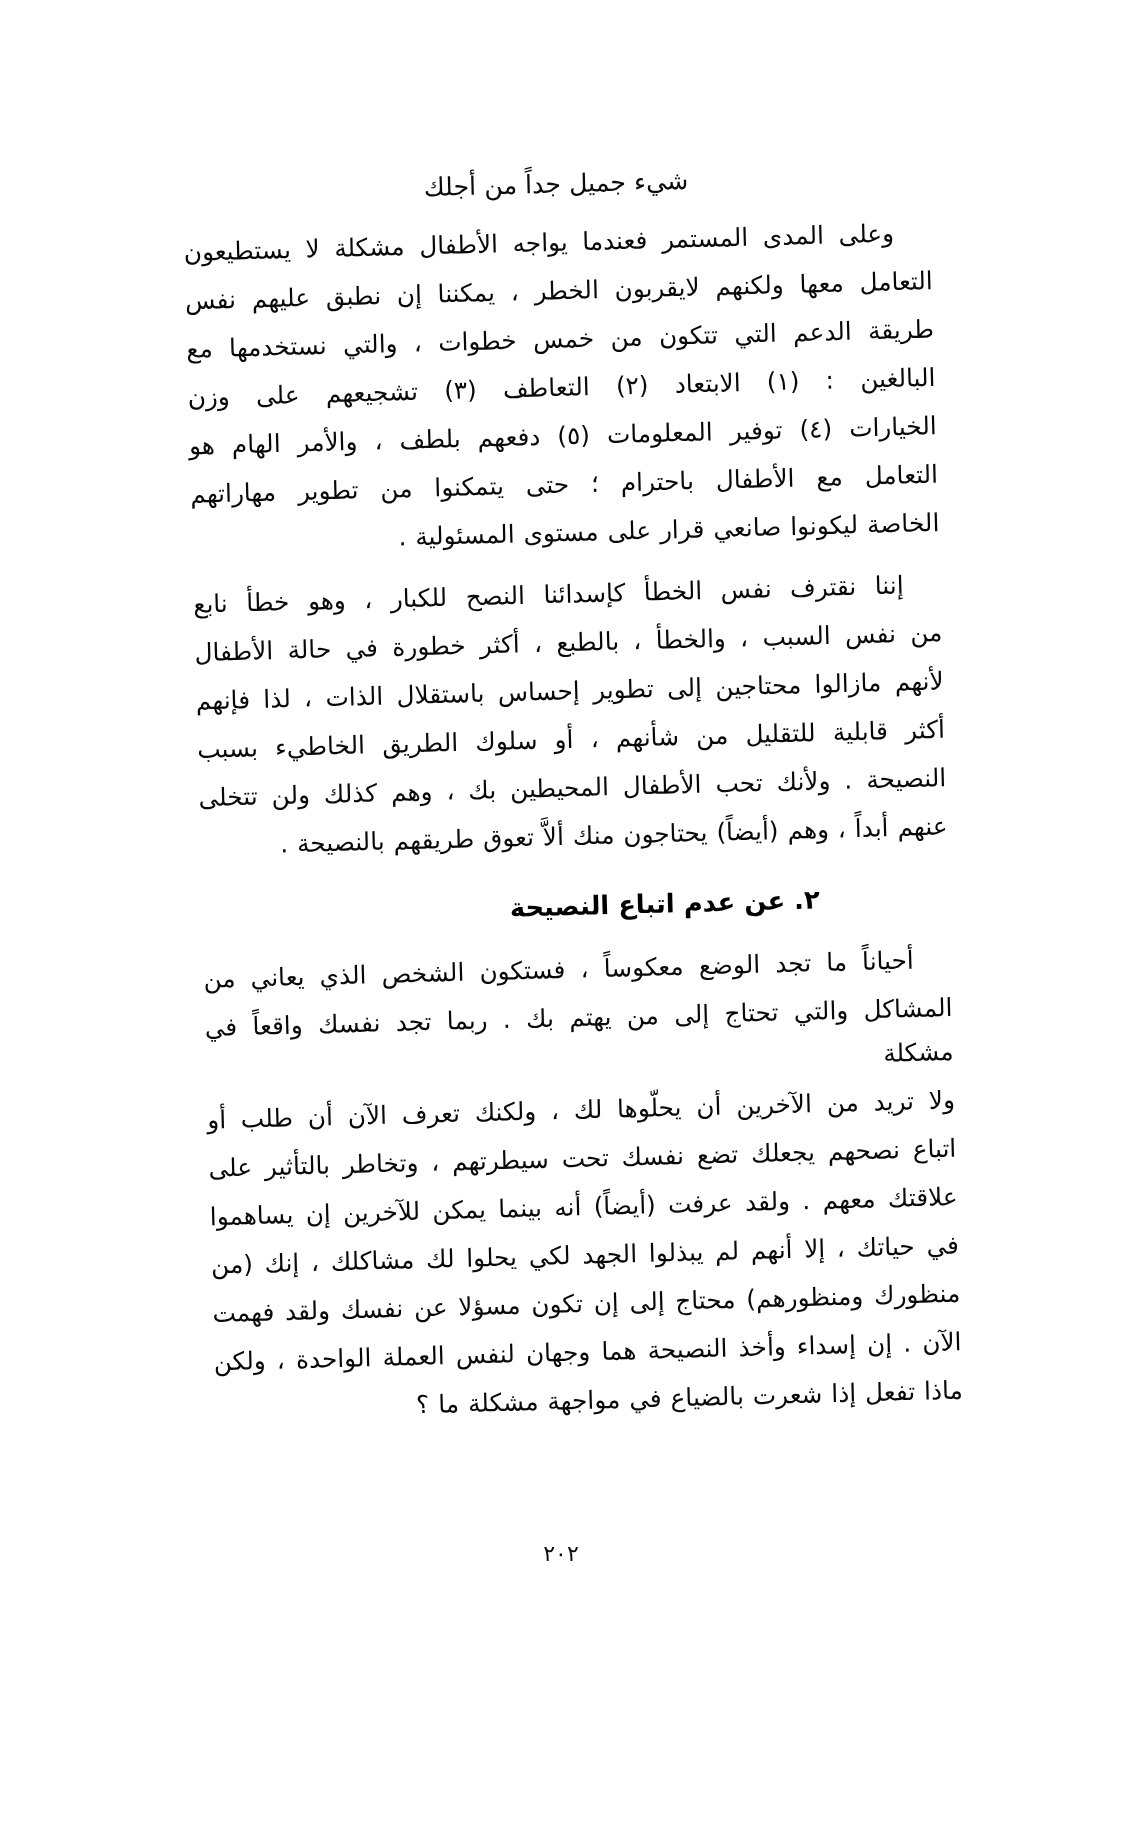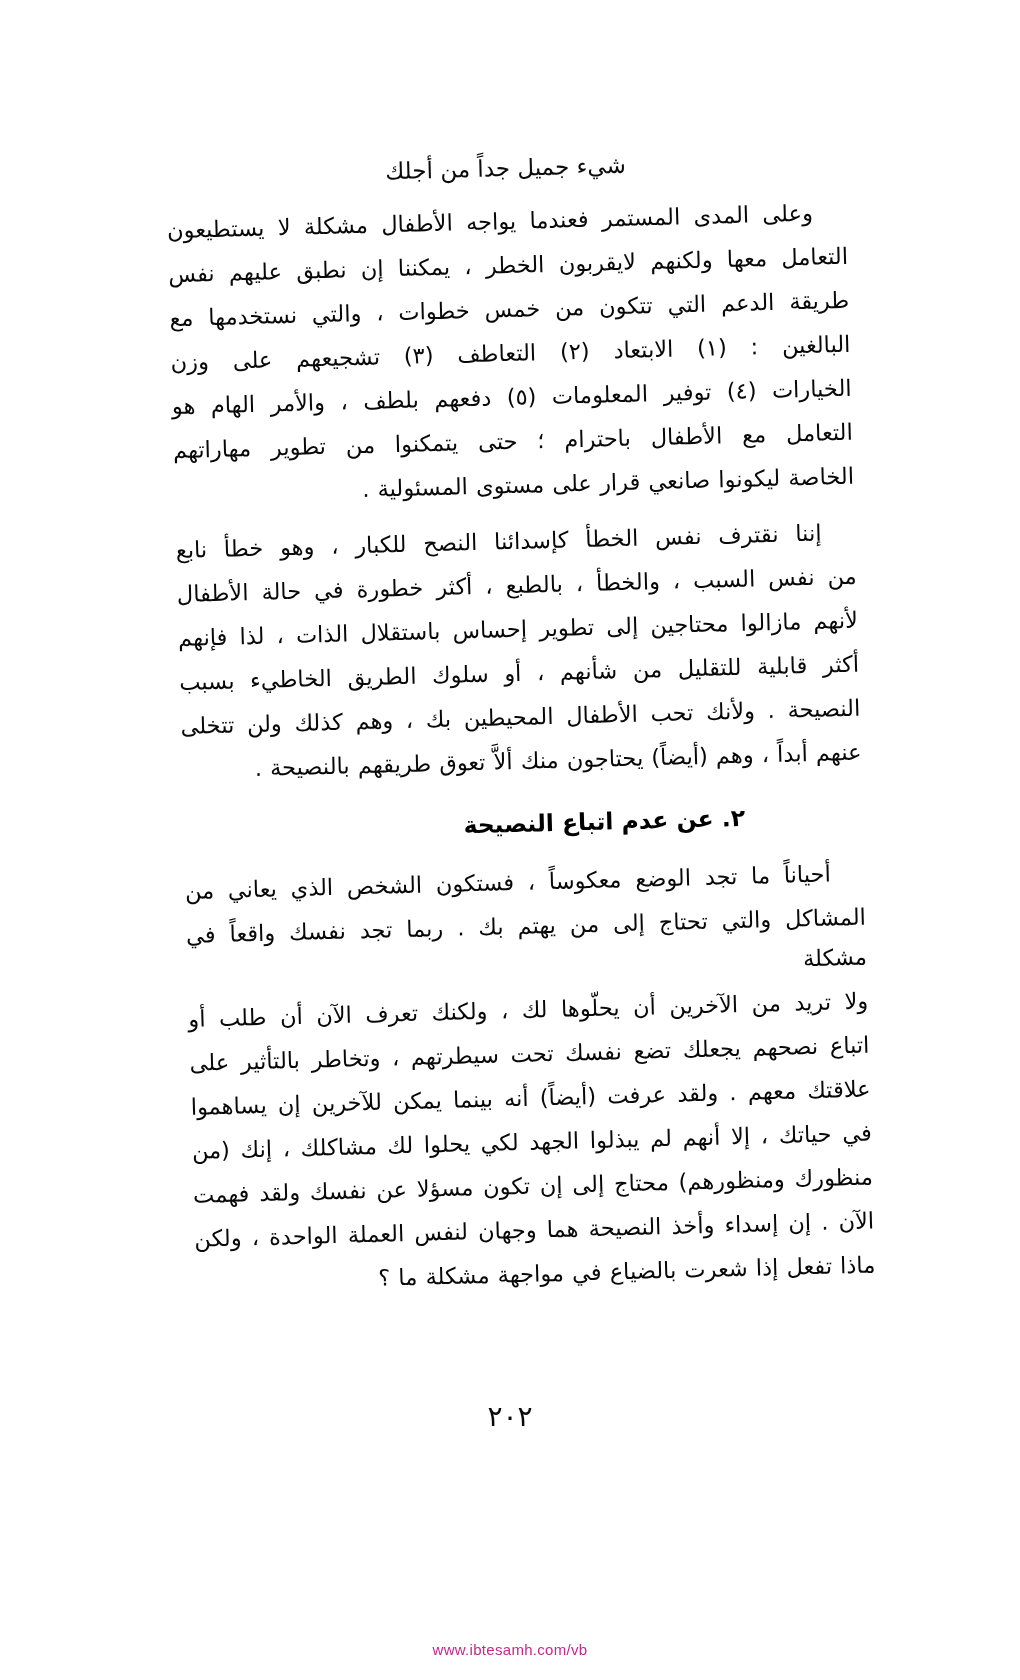--- a/index.html
+++ b/index.html
@@ -72,21 +72,21 @@
     color: #000;
     line-height: 1.5;
   }
 
   .page-number {
     position: absolute;
     top: 1400px;
     left: 0;
     right: 0;
     text-align: center;
-    font-size: 28px;
+    font-size: 20px;
     letter-spacing: 2px;
     color: #0a0a0a;
   }
 
   .footer-watermark {
     position: absolute;
     bottom: 22px;
     left: 0;
     right: 0;
     text-align: center;
@@ -178,17 +178,14 @@
       <span>الآن . إن إسداء وأخذ النصيحة هما وجهان لنفس العملة الواحدة ، ولكن</span>
     </p>
     <p class="body-par last-natural" style="text-align:center;">
       <span>ماذا تفعل إذا شعرت بالضياع في مواجهة مشكلة ما ؟</span>
     </p>
 
   </div>
 
   <div class="page-number">٢٠٢</div>
 
-  <div class="footer-watermark">
-    <span class="wm-text" style="color: rgb(195, 40, 142);">www.ibtesamh.com/vb</span>
-  </div>
 
 </div>
 
 </body></html>

